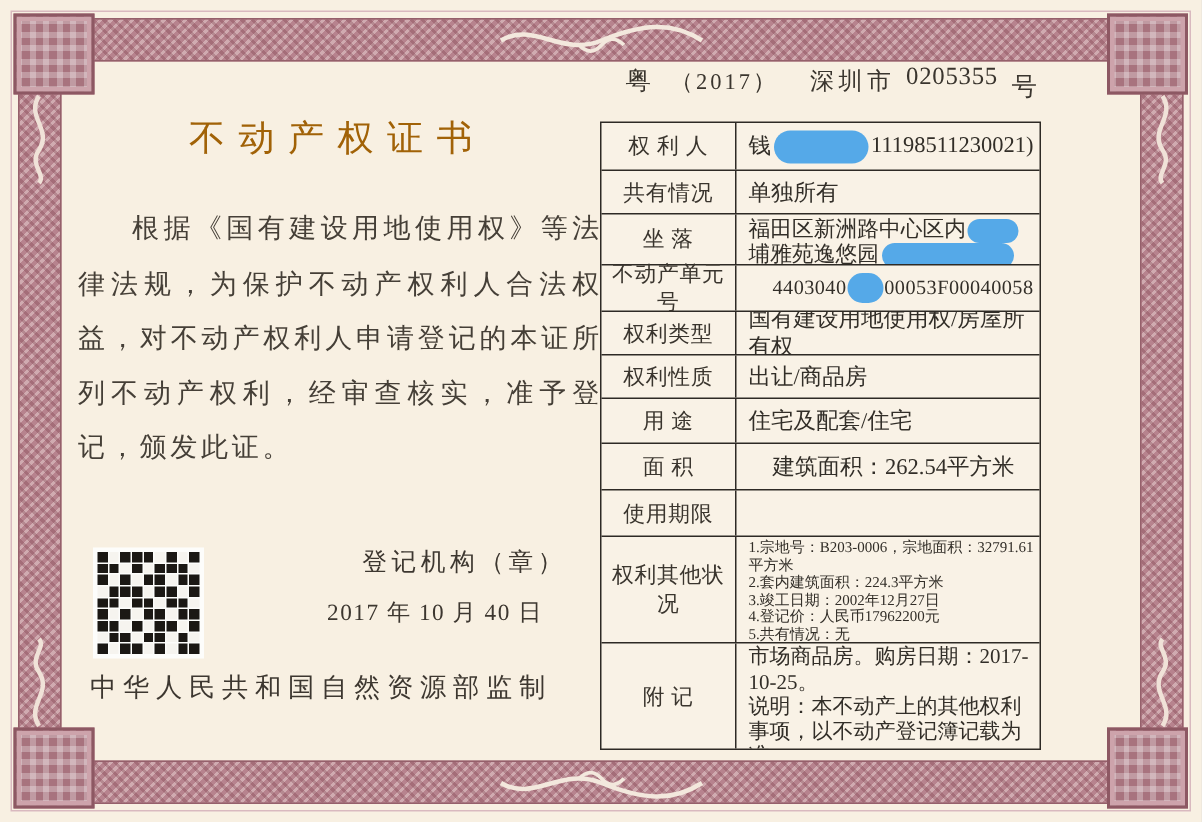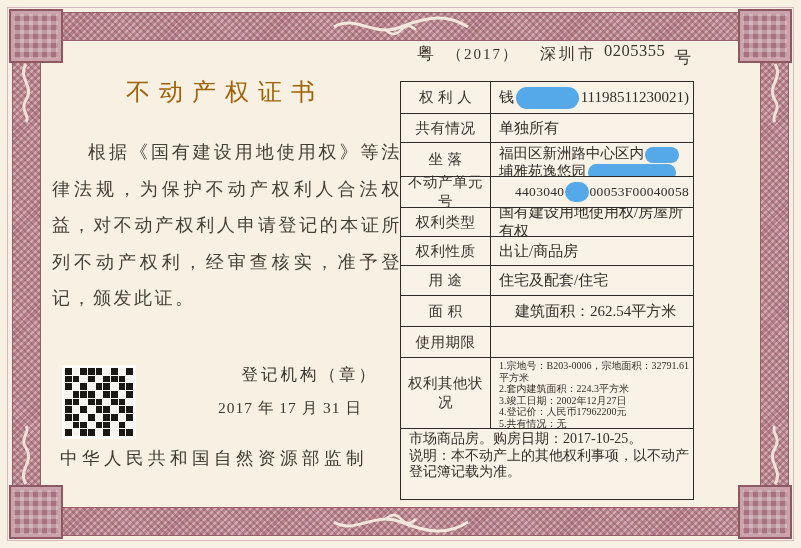--- a/index.html
+++ b/index.html
@@ -201,21 +201,21 @@
       <div class="bc-cell on"></div>
       <div class="bc-cell on"></div>
       <div class="bc-cell"></div>
       <div class="bc-cell on"></div>
       <div class="bc-cell"></div>
       <div class="bc-cell on"></div>
       <div class="bc-cell on"></div>
     </div>
 
   <div class="issuer">登记机构（章）</div>
-  <div class="issue-date">2017 年 17 月 31 日</div>
+  <div class="issue-date">2017 年 10 月 40 日</div>
   <div class="left-footer">中华人民共和国自然资源部监制</div>
 
   <div class="cert-no">
     <span class="province">粤</span>
     <span class="year">（2017）</span>
     <span class="city">深圳市</span>
     <span class="serial-number">0205355</span>
     <span class="serial-suffix">号</span>
   </div>
 
@@ -279,18 +279,19 @@
     <div class="trow h70">
       <div class="tlabel">权利其他状况</div>
       <div class="tvalue small">1.宗地号：B203-0006，宗地面积：32791.61平方米
 2.套内建筑面积：224.3平方米
 3.竣工日期：2002年12月27日
 4.登记价：人民币17962200元
 5.共有情况：无</div>
     </div>
 
     <div class="trow h70">
+      <div class="tlabel">附     记</div>
       <div class="tvalue notes">市场商品房。购房日期：2017-10-25。
 说明：本不动产上的其他权利事项，以不动产登记簿记载为准。</div>
     </div>
 
   </div>
 </div>
 
 </body></html>

